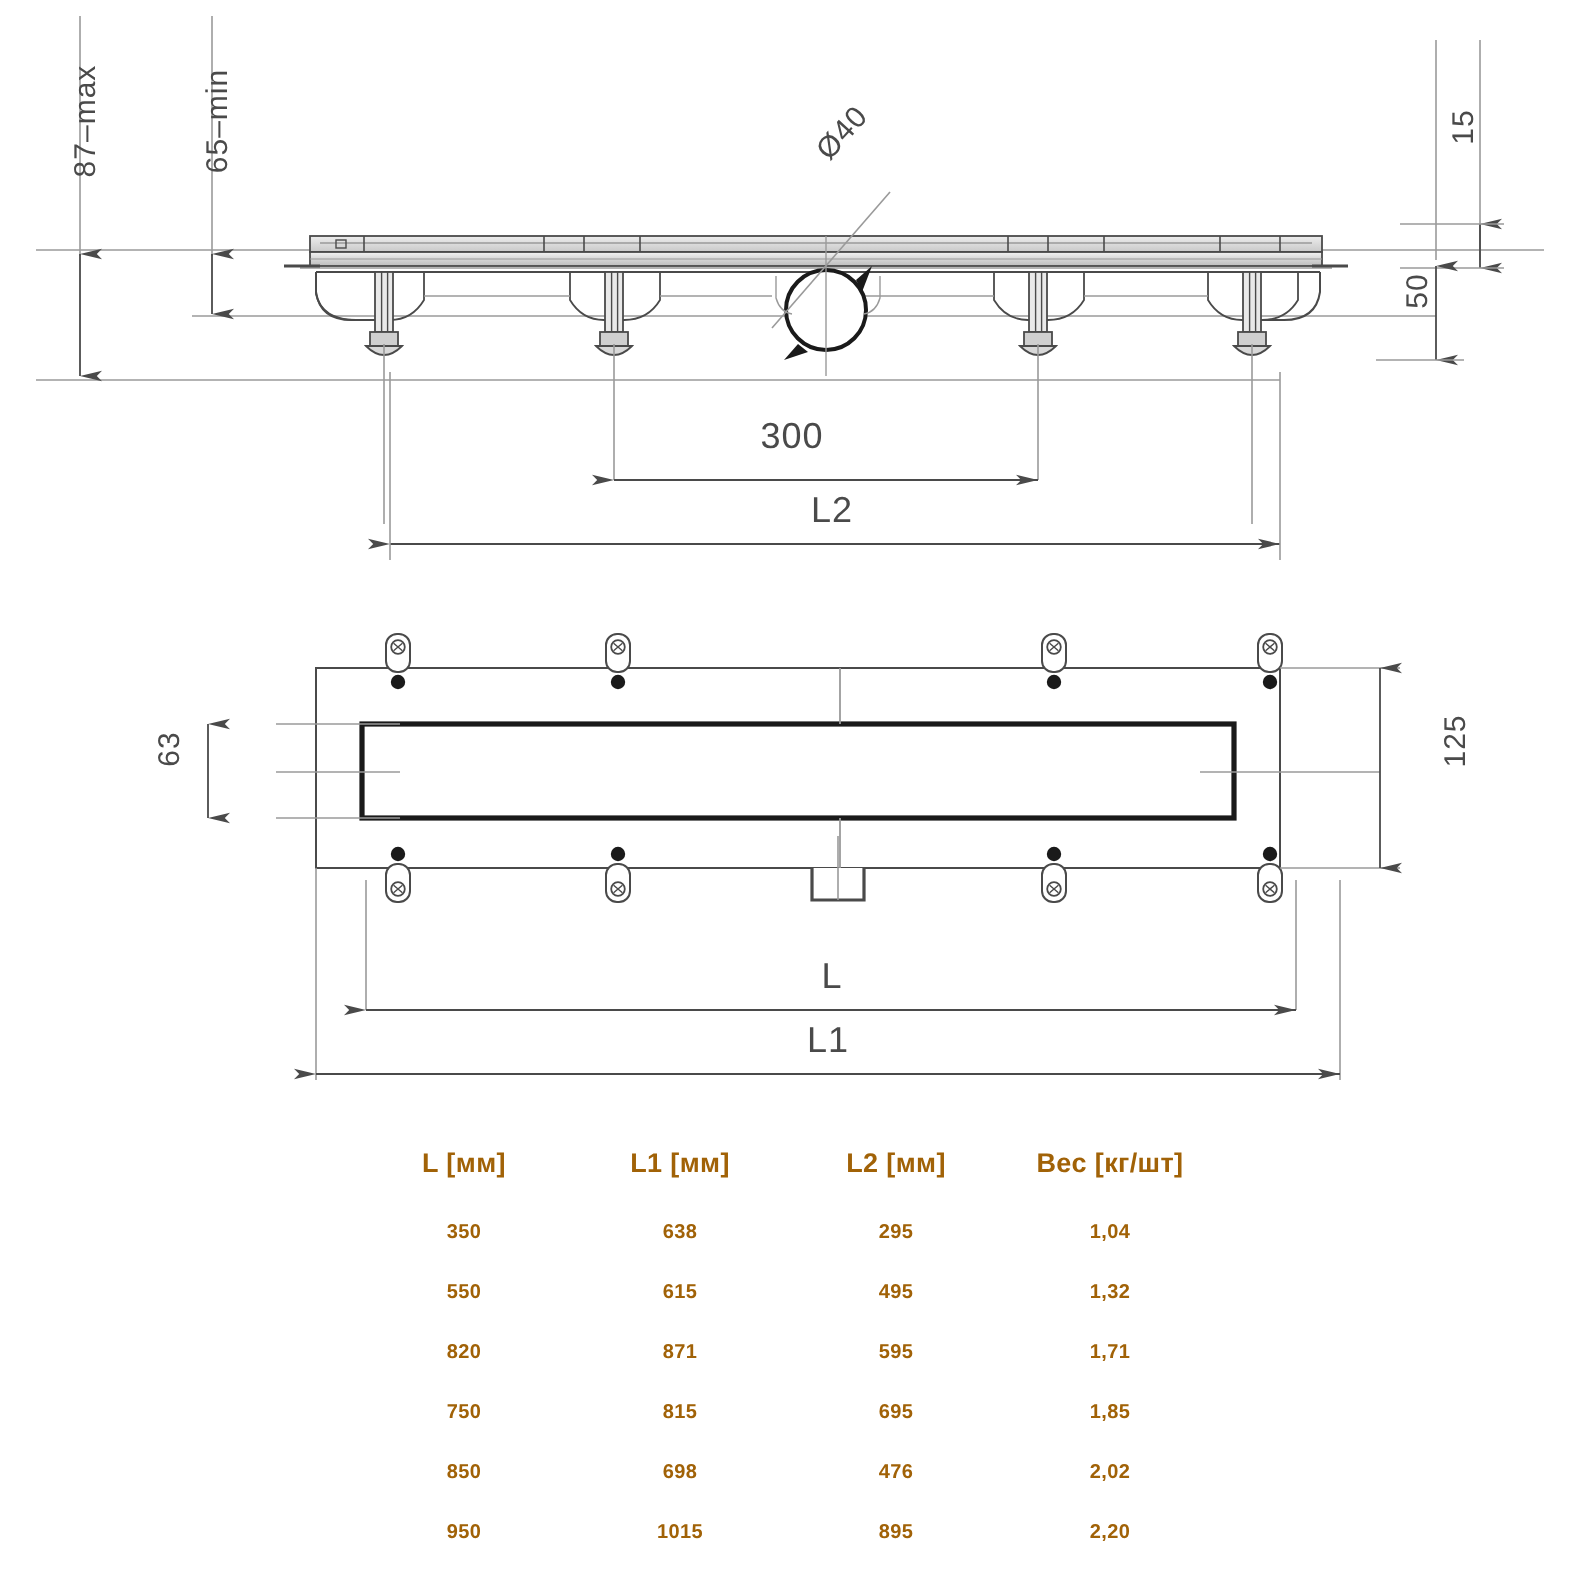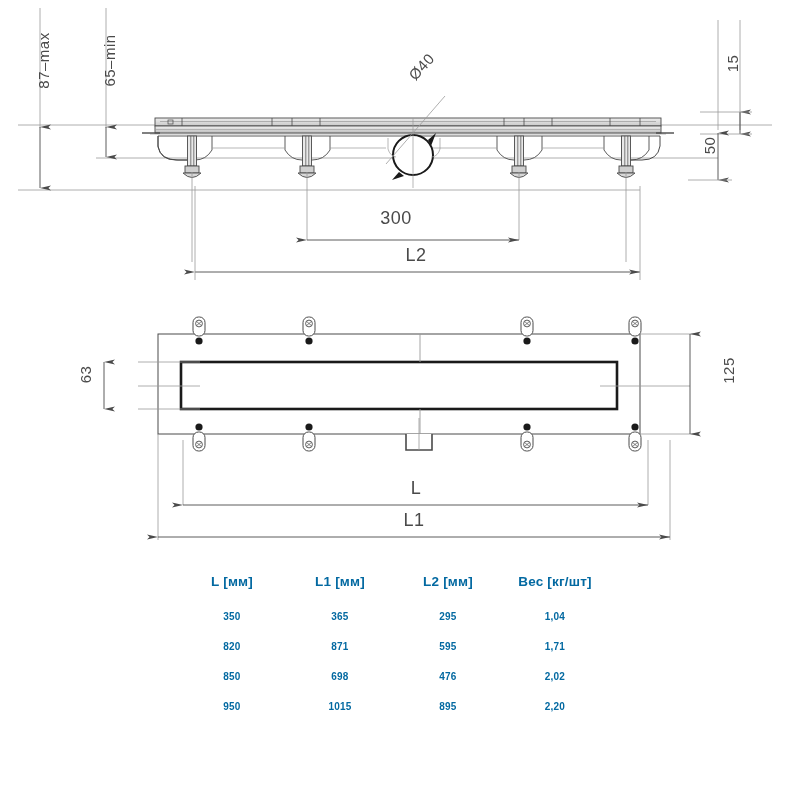--- a/index.html
+++ b/index.html
@@ -11,21 +11,21 @@
   #stage{position:absolute;left:0;top:0;width:792px;height:792px;}
   svg#drawing{position:absolute;left:0;top:0;width:792px;height:792px;}
 
   
   .spec-table{
     position:absolute;left:178px;top:566px;width:430px;
     border-collapse:collapse;
   }
   .spec-table td,.spec-table th{
     text-align:center;font-weight:bold;font-size:13.5px;
-    color:#0369a1;padding:0;height:30px;letter-spacing:.2px;
+    color:#a16207;padding:0;height:30px;letter-spacing:.2px;
   }
   .spec-table th{font-size:13.5px;padding-bottom:5px;}
   .spec-table td{font-size:10px;}
   .col-l{width:108px;}
   .col-l1{width:108px;}
   .col-l2{width:108px;}
   .col-w{width:106px;}
 
   
   .vlabel{
@@ -305,31 +305,43 @@
       <tr>
         <th class="col-l">L [мм]</th>
         <th class="col-l1">L1 [мм]</th>
         <th class="col-l2">L2 [мм]</th>
         <th class="col-w">Вес [кг/шт]</th>
       </tr>
     </thead>
     <tbody id="tbody">
         <tr>
           <td class="col-l">350</td>
-          <td class="col-l1">365</td>
+          <td class="col-l1">638</td>
           <td class="col-l2">295</td>
           <td class="col-w">1,04</td>
+        </tr>
+        <tr>
+          <td class="col-l">550</td>
+          <td class="col-l1">615</td>
+          <td class="col-l2">495</td>
+          <td class="col-w">1,32</td>
         </tr>
         <tr>
           <td class="col-l">820</td>
           <td class="col-l1">871</td>
           <td class="col-l2">595</td>
           <td class="col-w">1,71</td>
         </tr>
         <tr>
+          <td class="col-l">750</td>
+          <td class="col-l1">815</td>
+          <td class="col-l2">695</td>
+          <td class="col-w">1,85</td>
+        </tr>
+        <tr>
           <td class="col-l">850</td>
           <td class="col-l1">698</td>
           <td class="col-l2">476</td>
           <td class="col-w">2,02</td>
         </tr>
         <tr>
           <td class="col-l">950</td>
           <td class="col-l1">1015</td>
           <td class="col-l2">895</td>
           <td class="col-w">2,20</td>

